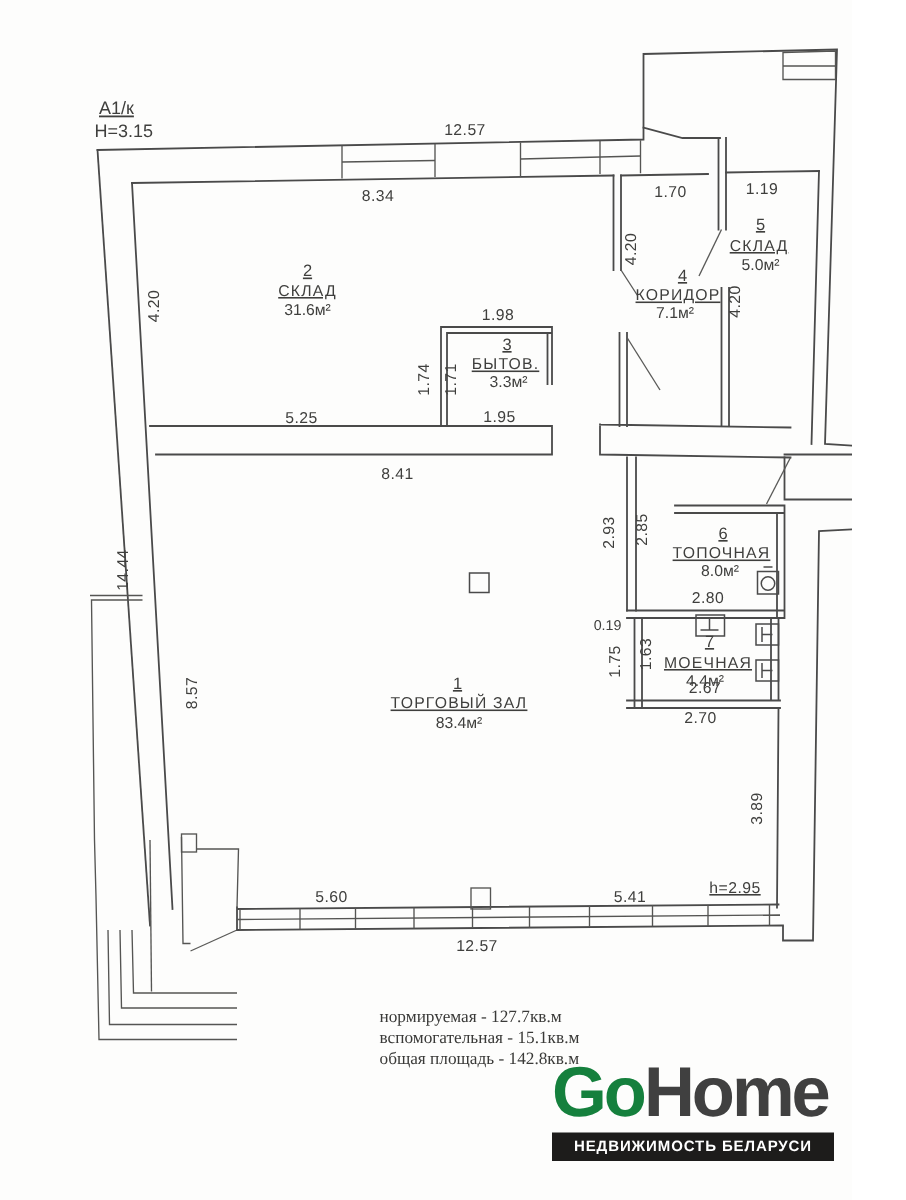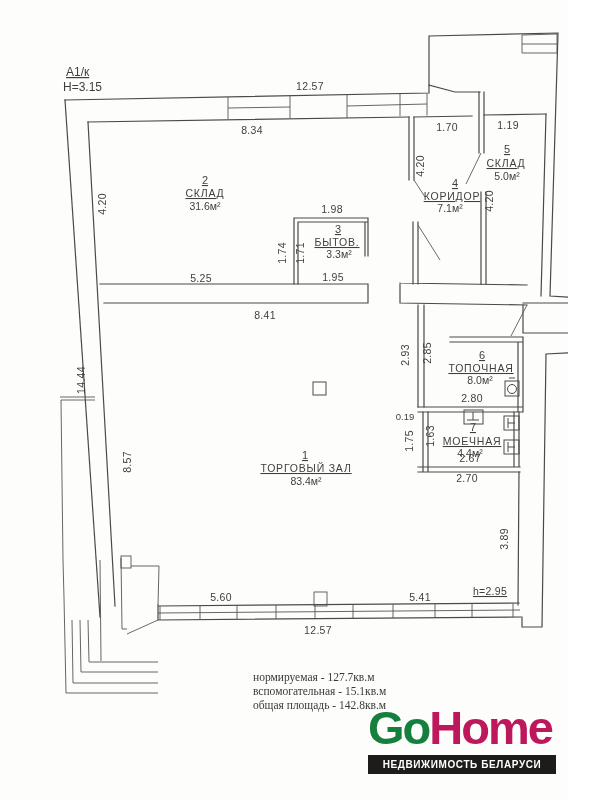--- a/index.html
+++ b/index.html
@@ -14,21 +14,21 @@
          text-transform:uppercase;letter-spacing:0.8px;}
   .rarea{font-size:10.5px;text-anchor:middle;}
   .summary{font-family:"Liberation Serif", serif;font-size:11.5px;text-anchor:start;fill:#3a3a38;}
   .wall{stroke:#4a4a4a;stroke-width:1.2;fill:none;stroke-linecap:square;}
   .thin{stroke:#555553;stroke-width:0.9;fill:none;}
   .swing{stroke:#5a5a58;stroke-width:0.9;fill:none;}
   .fix{stroke:#4a4a4a;stroke-width:1;fill:none;}
   .logo{position:absolute;left:368px;top:702px;width:200px;}
   .logo-word{font-size:47px;font-weight:bold;letter-spacing:-2px;line-height:1.1;white-space:nowrap;}
   .logo-go{color:#15803d;}
-  .logo-home{color:#be185d;}
+  .logo-home{color:#404040;}
   .logo-bar{margin-top:1px;background:#1d1c1b;color:#ffffff;font-size:10px;font-weight:bold;
             letter-spacing:0.6px;text-align:center;padding:4px 4px;width:180px;}
 </style>
 </head>
 <body>
 
 <div class="page">
 <svg width="604" height="800" viewBox="0 0 604 800">
 
   <g>

